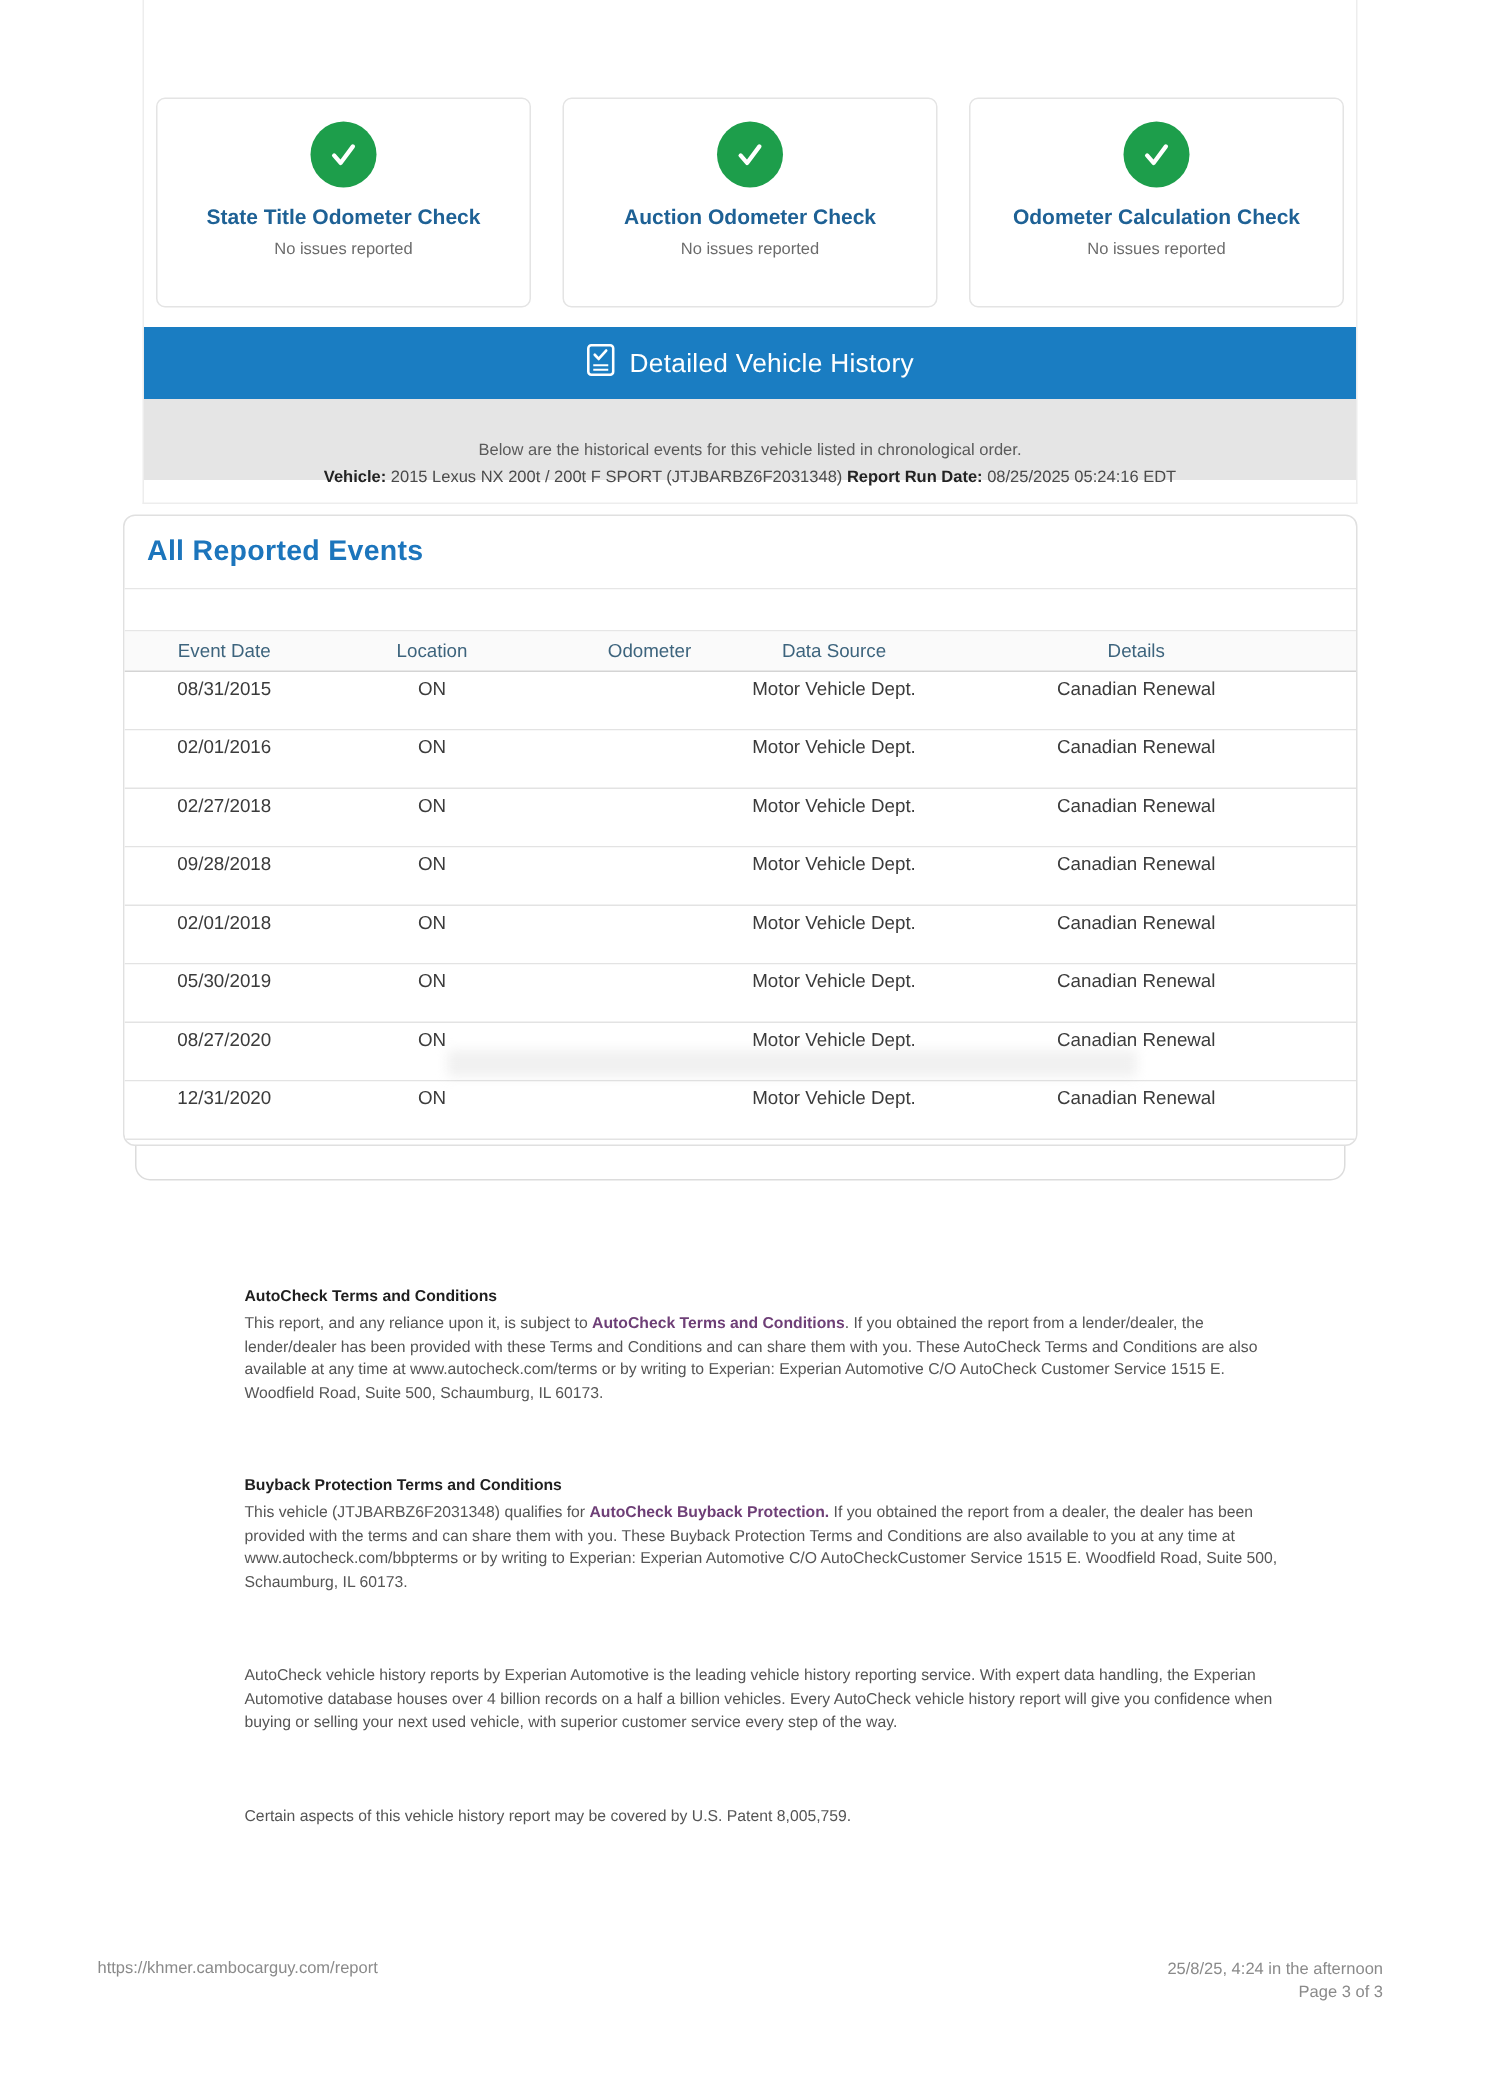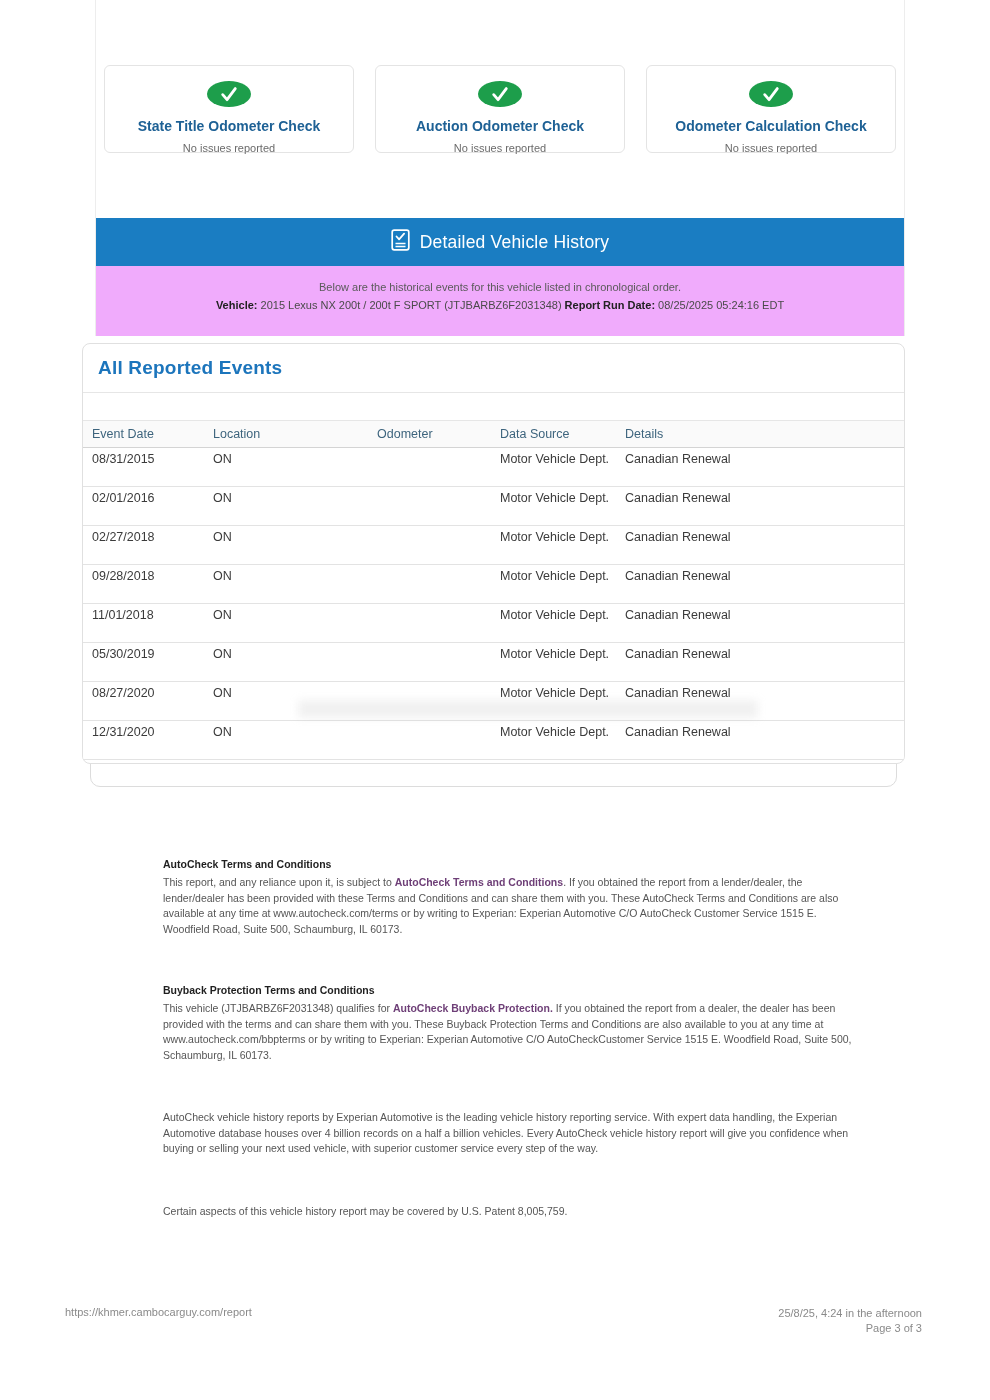--- a/index.html
+++ b/index.html
@@ -10,21 +10,21 @@
     color:#3b3b3b; overflow:hidden;
   }
 
   
   .top-wrap {
     position:absolute; left:95px; top:0; width:810px; height:336px;
     background:#ffffff;
     border-left:1px solid #ededed; border-right:1px solid #ededed; border-bottom:1px solid #ededed;
   }
   .cards-row {
-    position:absolute; left:8px; right:8px; top:65px; height:88px;
+    position:absolute; left:8px; right:8px; top:65px; height:140px;
     display:flex; gap:21px;
   }
   .check-card {
     flex:1; background:#ffffff; border:1px solid #e4e4e4; border-radius:6px;
     display:flex; flex-direction:column; align-items:center; text-align:center;
     padding-top:15px;
   }
   .check-circle {
     width:44px; height:44px; border-radius:50%; background:#1d9e4b;
     display:flex; align-items:center; justify-content:center;
@@ -35,22 +35,22 @@
 
   .banner {
     position:absolute; left:0; top:218px; width:100%; height:48px;
     background:#1a7dc2; color:#ffffff;
     display:flex; align-items:center; justify-content:center; gap:10px;
     font-size:17.5px; font-weight:400; letter-spacing:0.2px;
   }
   .banner svg { width:19px; height:22px; }
 
   .intro-strip {
-    position:absolute; left:0; top:266px; width:100%; height:70px;
-    background:#f0abfc; text-align:center; padding-top:15px;
+    position:absolute; left:0; top:266px; width:100%; height:54px;
+    background:#e5e5e5; text-align:center; padding-top:28px;
   }
   .intro-line1 { font-size:11px; color:#5a5a5a; }
   .intro-line2 { margin-top:6px; font-size:11px; color:#4a4a4a; }
   .intro-line2 b { color:#222222; font-weight:700; }
 
   
   .stacked-card {
     position:absolute; left:90px; top:700px; width:807px; height:87px;
     background:#ffffff; border:1px solid #dcdcdc; border-radius:10px; z-index:1;
   }
@@ -59,21 +59,21 @@
     background:#ffffff; border:1px solid #e0e0e0; border-radius:8px; z-index:2;
     overflow:hidden;
   }
   .events-title-block { height:49px; border-bottom:1px solid #e6e6e6; padding:13px 0 0 15px; }
   .events-title { font-size:19px; font-weight:700; color:#1c75bc; letter-spacing:0.2px; }
   .events-spacer { height:28px; border-bottom:1px solid #e6e6e6; background:#ffffff; }
   .events-header { position:relative; height:27px; background:#fafafa; border-bottom:1px solid #d4d4d4; }
   .events-header .cell { top:6px; color:#3d647d; font-weight:400; }
   .events-row { position:relative; height:39px; border-bottom:1px solid #e3e3e3; background:#ffffff; }
   .events-row:last-child { border-bottom:none; }
-  .cell { position:absolute; font-size:12.5px; line-height:15px; color:#3b3b3b; }
+  .cell { position:absolute; font-size:12.5px; line-height:15px; color:#3b3b3b;text-align:center; }
   .row-cell { top:4px; }
   .c1 { left:9px;   width:115px; }
   .c2 { left:130px; width:150px; }
   .c3 { left:294px; width:112px; }
   .c4 { left:417px; width:112px; }
   .c5 { left:542px; width:265px; }
   .watermark-band {
     position:absolute; left:215px; top:356px; width:460px; height:18px;
     background:rgba(190,190,190,0.22); filter:blur(4px); border-radius:3px; z-index:3;
   }
@@ -185,21 +185,21 @@
     <span class="cell row-cell c5">Canadian Renewal</span>
   </div>
   <div class="events-row">
     <span class="cell row-cell c1">09/28/2018</span>
     <span class="cell row-cell c2">ON</span>
     <span class="cell row-cell c3"></span>
     <span class="cell row-cell c4">Motor Vehicle Dept.</span>
     <span class="cell row-cell c5">Canadian Renewal</span>
   </div>
   <div class="events-row">
-    <span class="cell row-cell c1">11/01/2018</span>
+    <span class="cell row-cell c1">02/01/2018</span>
     <span class="cell row-cell c2">ON</span>
     <span class="cell row-cell c3"></span>
     <span class="cell row-cell c4">Motor Vehicle Dept.</span>
     <span class="cell row-cell c5">Canadian Renewal</span>
   </div>
   <div class="events-row">
     <span class="cell row-cell c1">05/30/2019</span>
     <span class="cell row-cell c2">ON</span>
     <span class="cell row-cell c3"></span>
     <span class="cell row-cell c4">Motor Vehicle Dept.</span>

